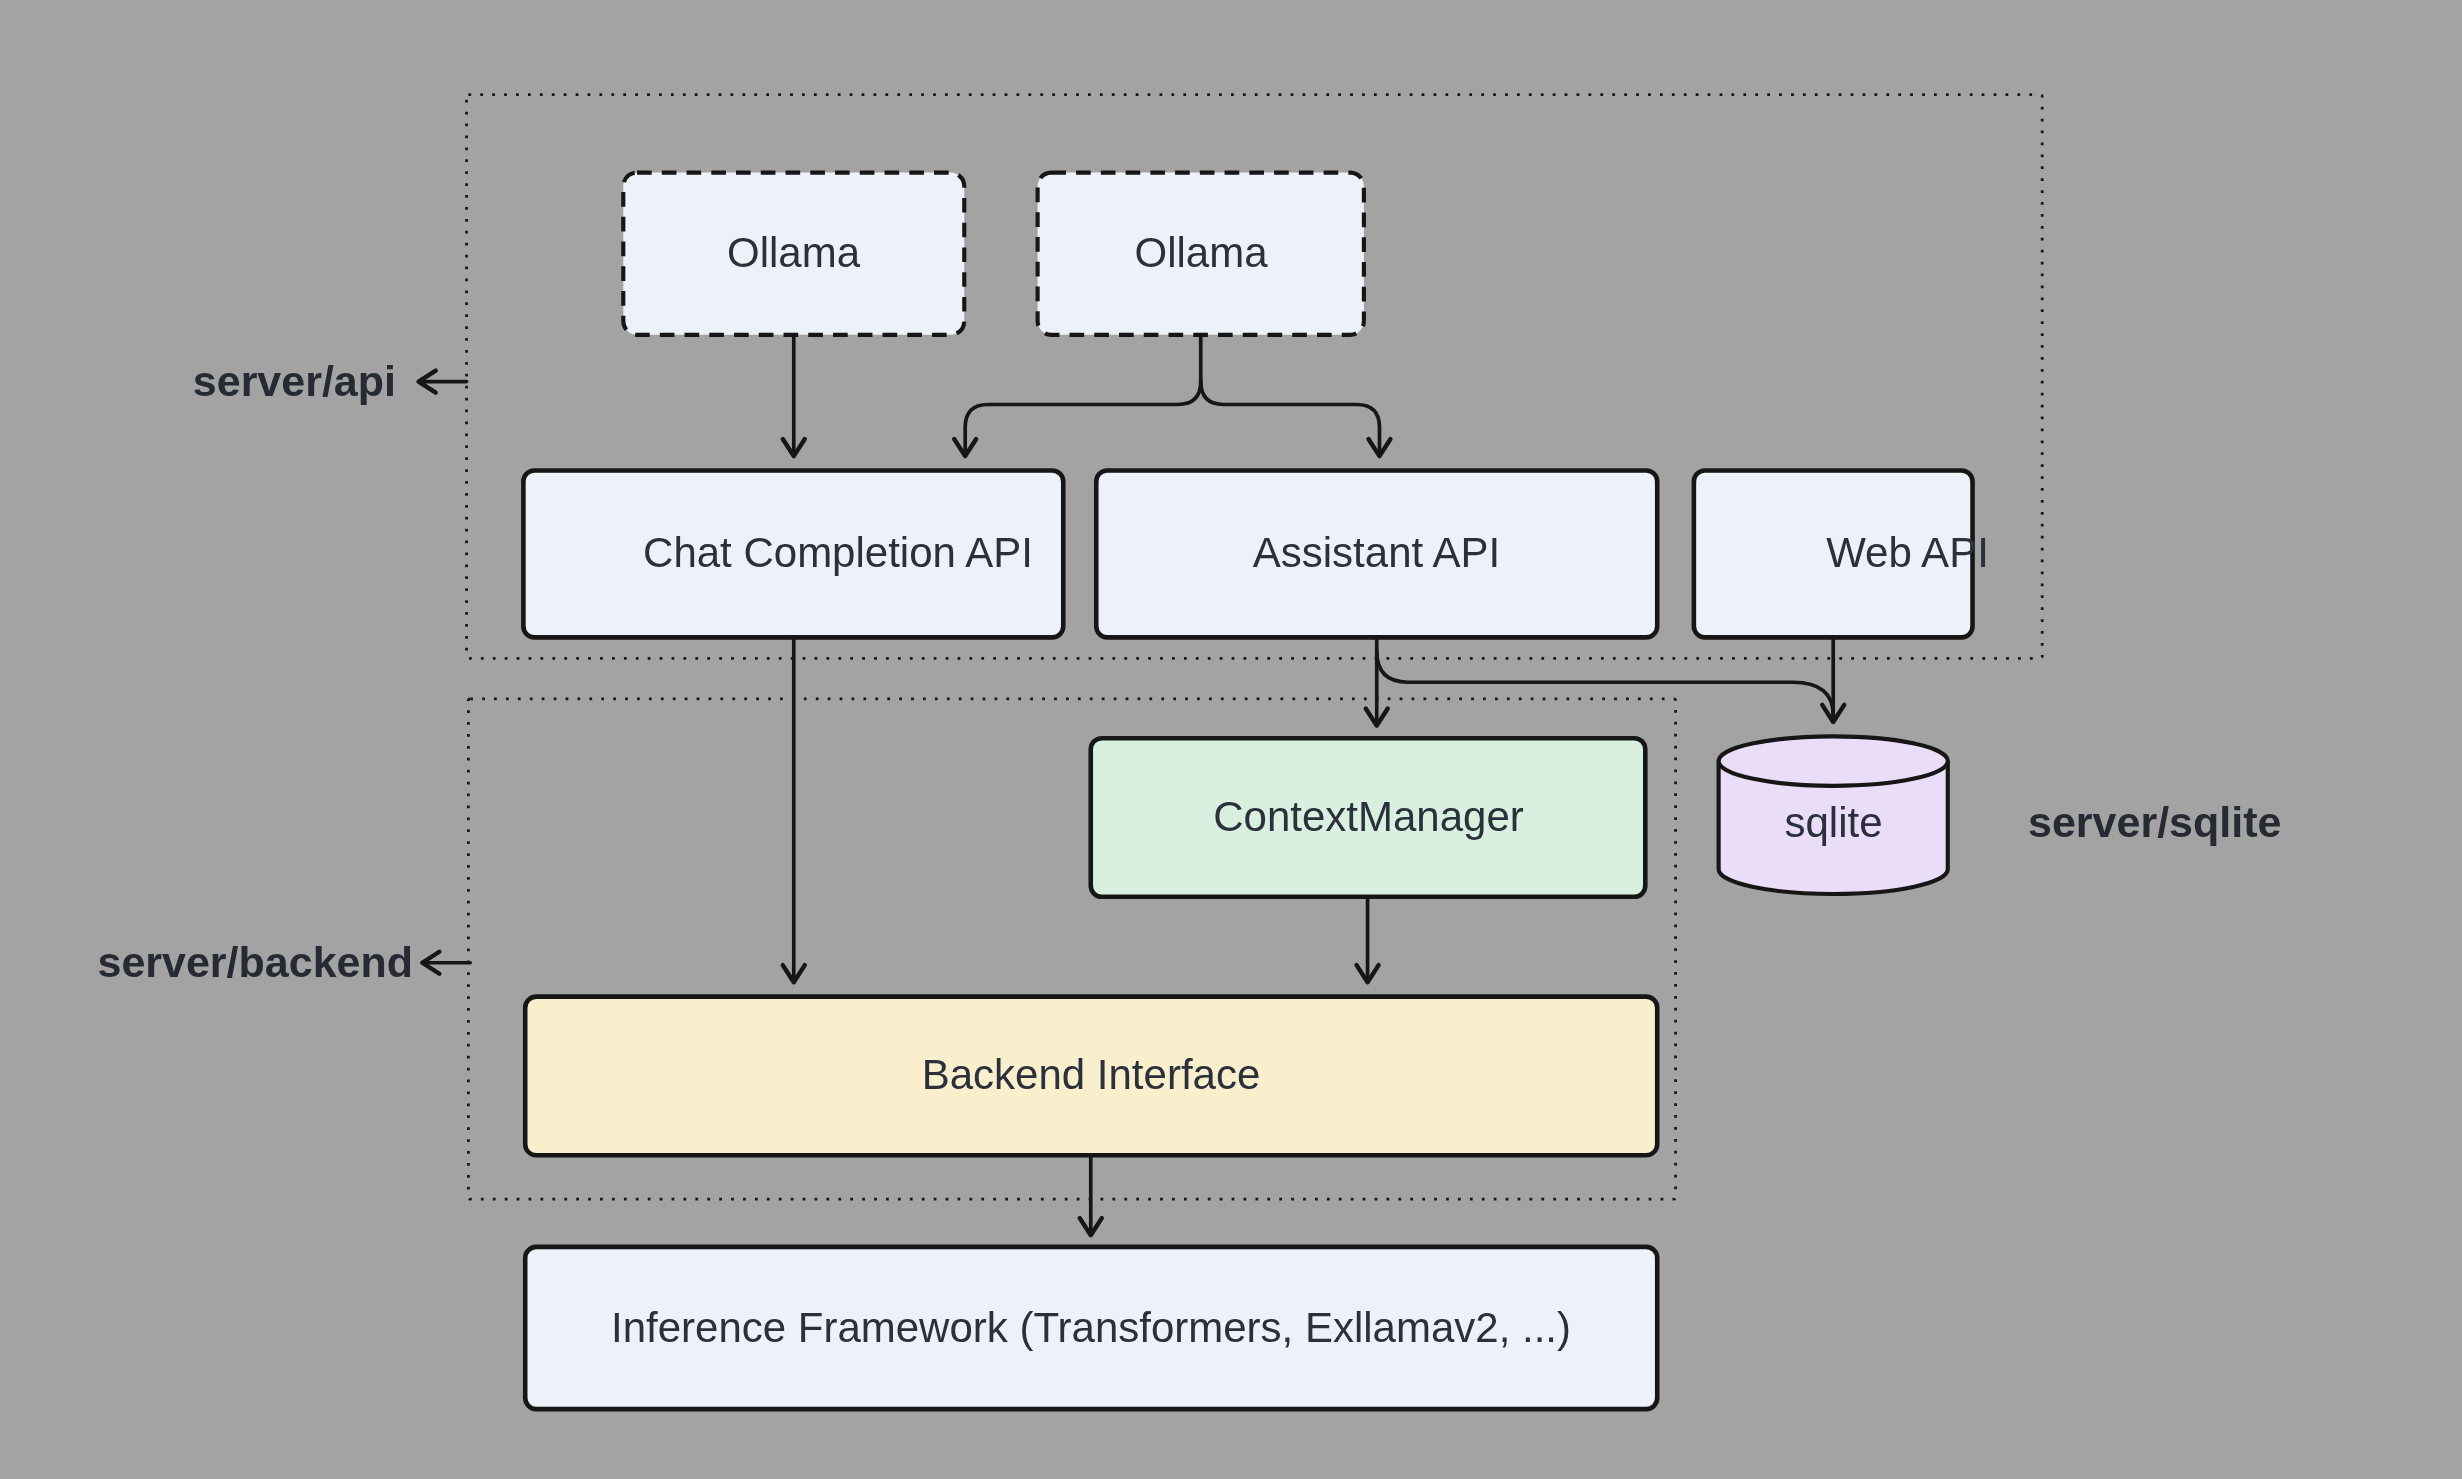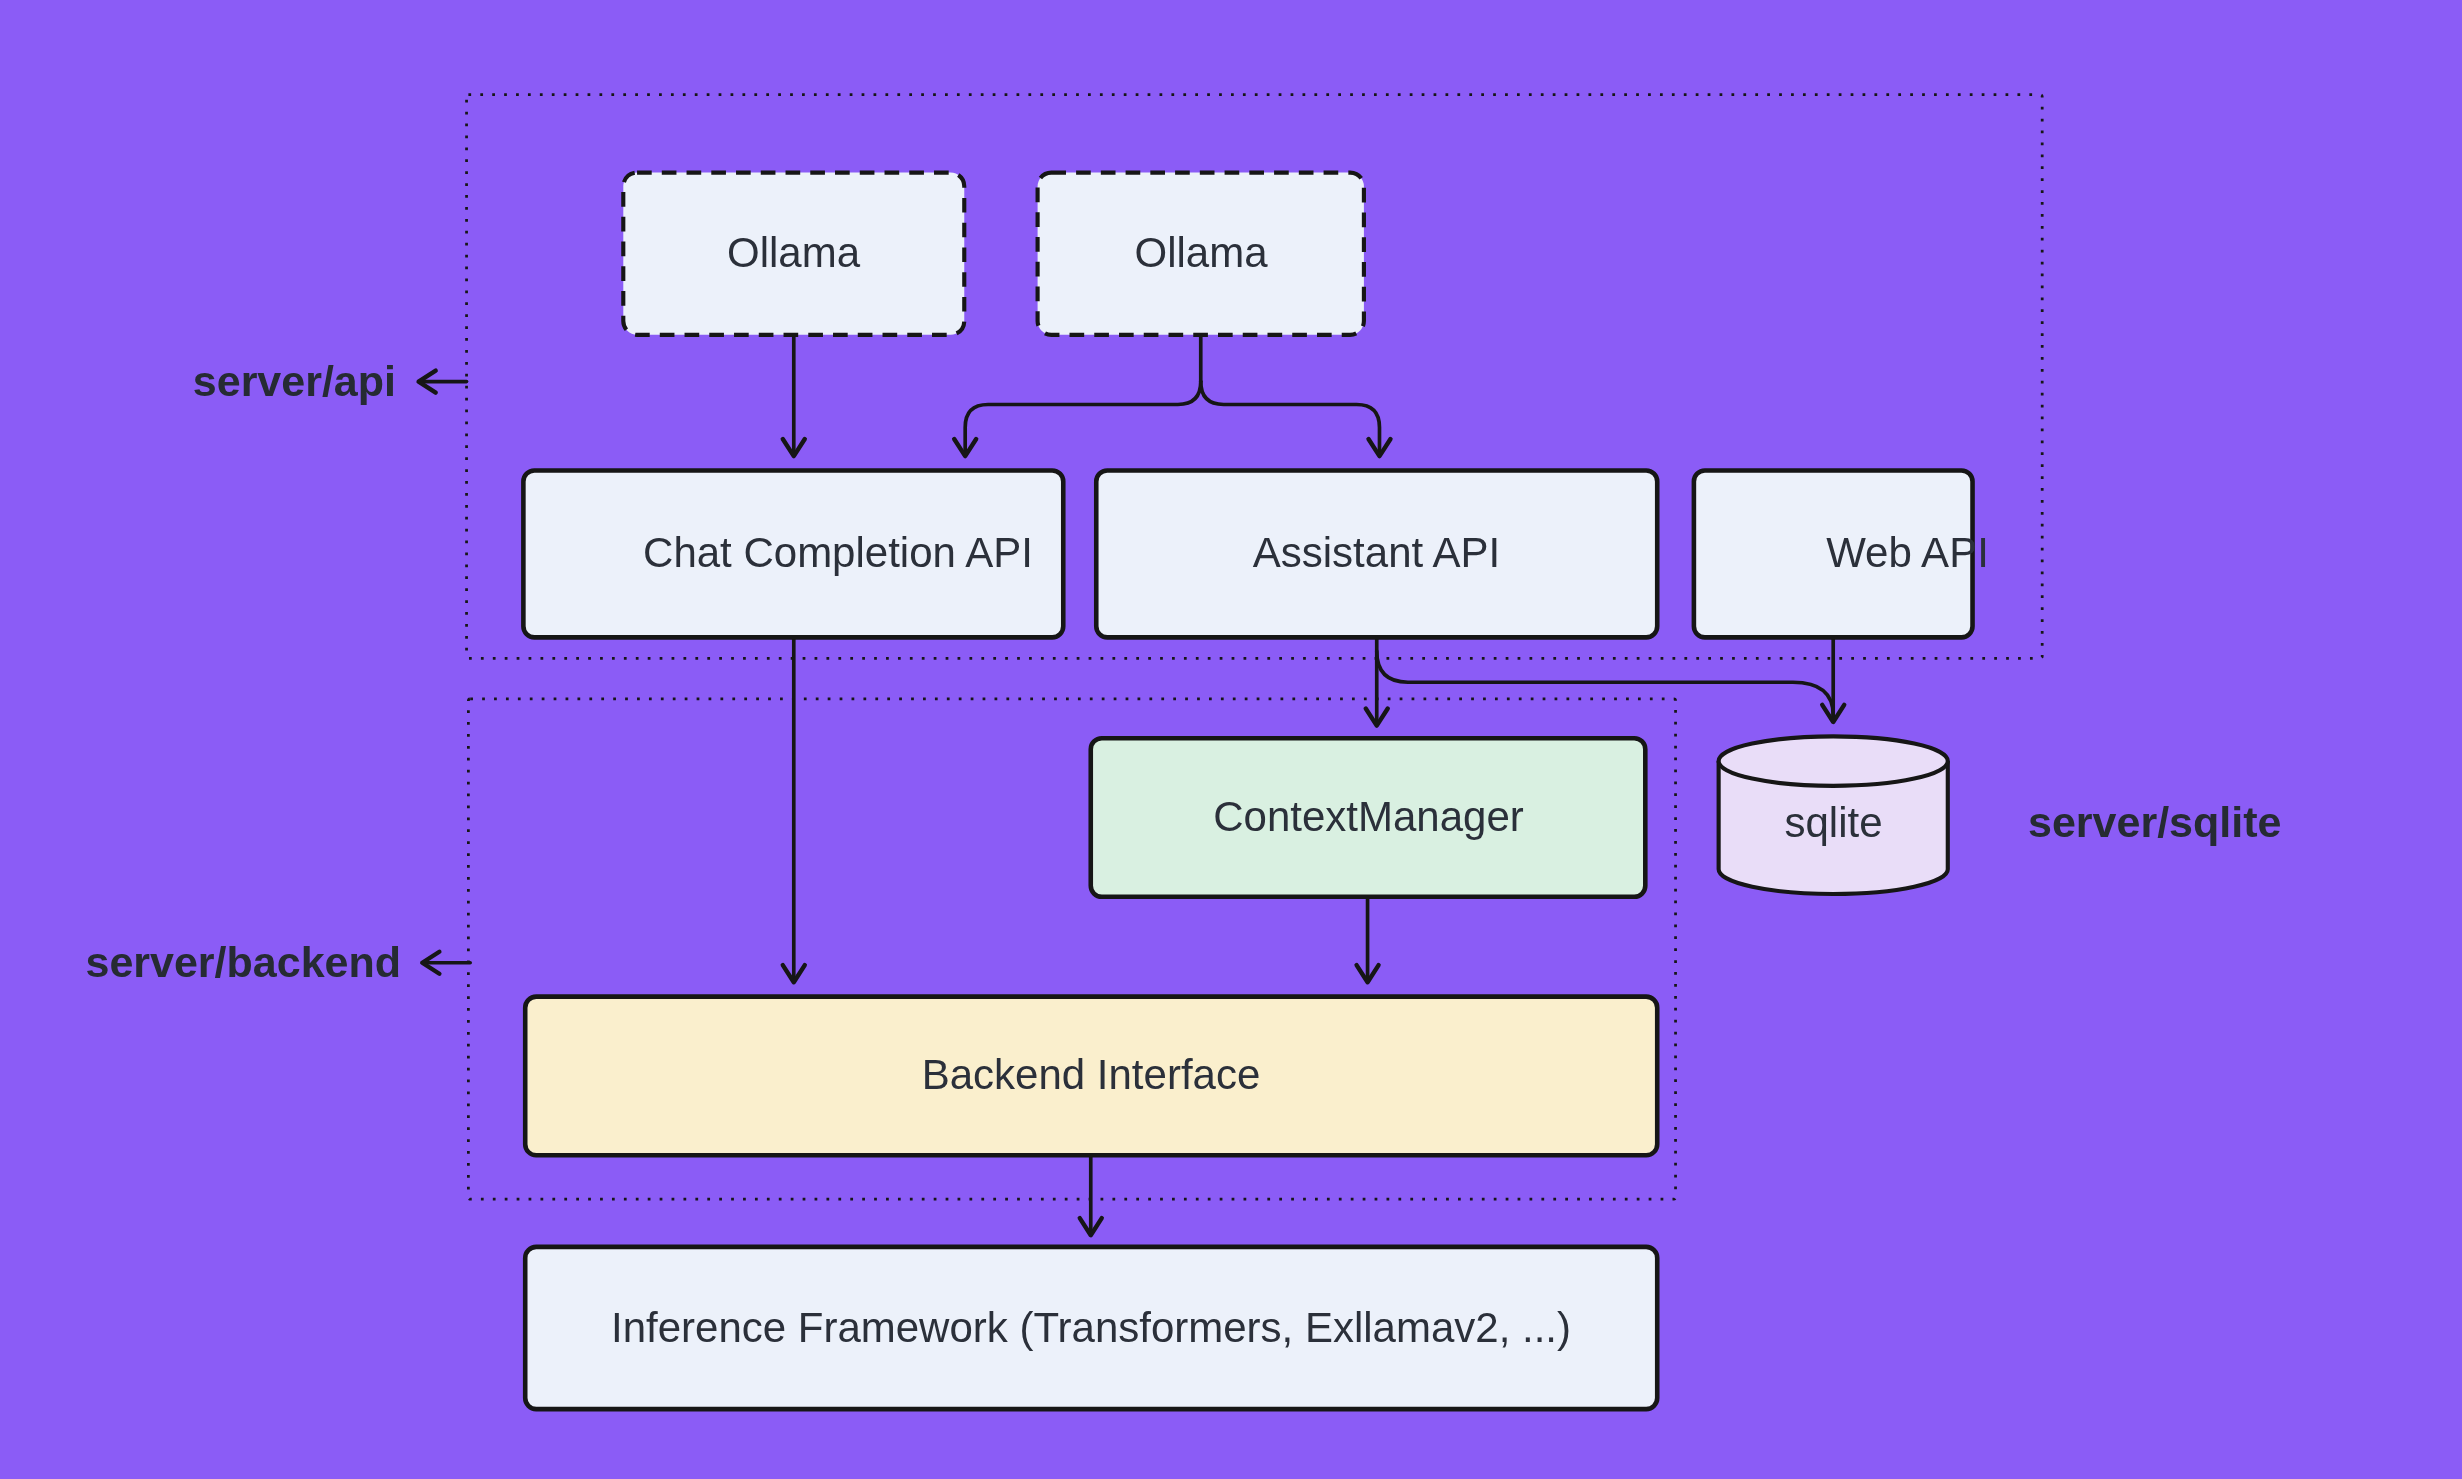--- a/index.html
+++ b/index.html
@@ -1,20 +1,20 @@
 <!DOCTYPE html>
 <html style="font-size:14.7px"><head>
 <meta charset="utf-8">
 <style>
   html, body { margin: 0; padding: 0; background: #ffffff; }
   .stage {
     position: relative;
     width: 2462px;
     height: 1480px;
-    background: #8b5cf6;
+    background: #a3a3a3;
     font-family: "Liberation Sans", sans-serif;
     color: #2b303a;
     overflow: hidden;
   }
   svg.layer { position: absolute; left: 0; top: 0; }
   .node-label {
     position: absolute;
     display: flex;
     flex-direction: column;
     align-items: center;
@@ -91,17 +91,17 @@
   <div class="node-label" style="left:1096px; top:470px; width:561px; height:167px;">Assistant API</div>
   <div class="node-label" style="left:1768px; top:470px; width:279px; height:167px;">Web API</div>
   <div class="node-label two-line" style="left:1091px; top:738px; width:555px; height:159px;align-items:center;">
     <span class="line">ContextManager</span>
   </div>
   <div class="node-label" style="left:1719px; top:763px; width:229px; height:121px;">sqlite</div>
   <div class="node-label" style="left:525px; top:996px; width:1132px; height:159px;">Backend Interface</div>
   <div class="node-label" style="left:525px; top:1247px; width:1132px; height:162px;">Inference Framework (Transformers, Exllamav2, ...)</div>
 
   <div class="annot right" style="left:119px; top:355px; width:277px; height:53px;">server/api</div>
-  <div class="annot right" style="left:64px; top:936px; width:337px; height:53px;">server/backend</div>
+  <div class="annot right" style="left:76px; top:936px; width:337px; height:53px;">server/backend</div>
   <div class="annot left" style="left:2028px; top:796px; width:403px; height:53px;">server/sqlite</div>
 
 </div>
 
 
 </body></html>

